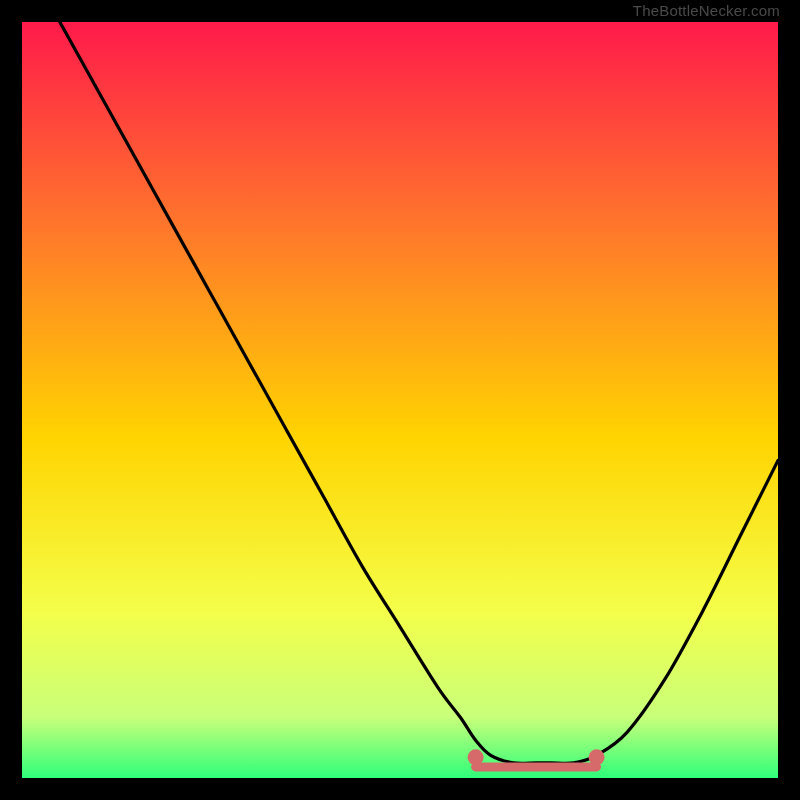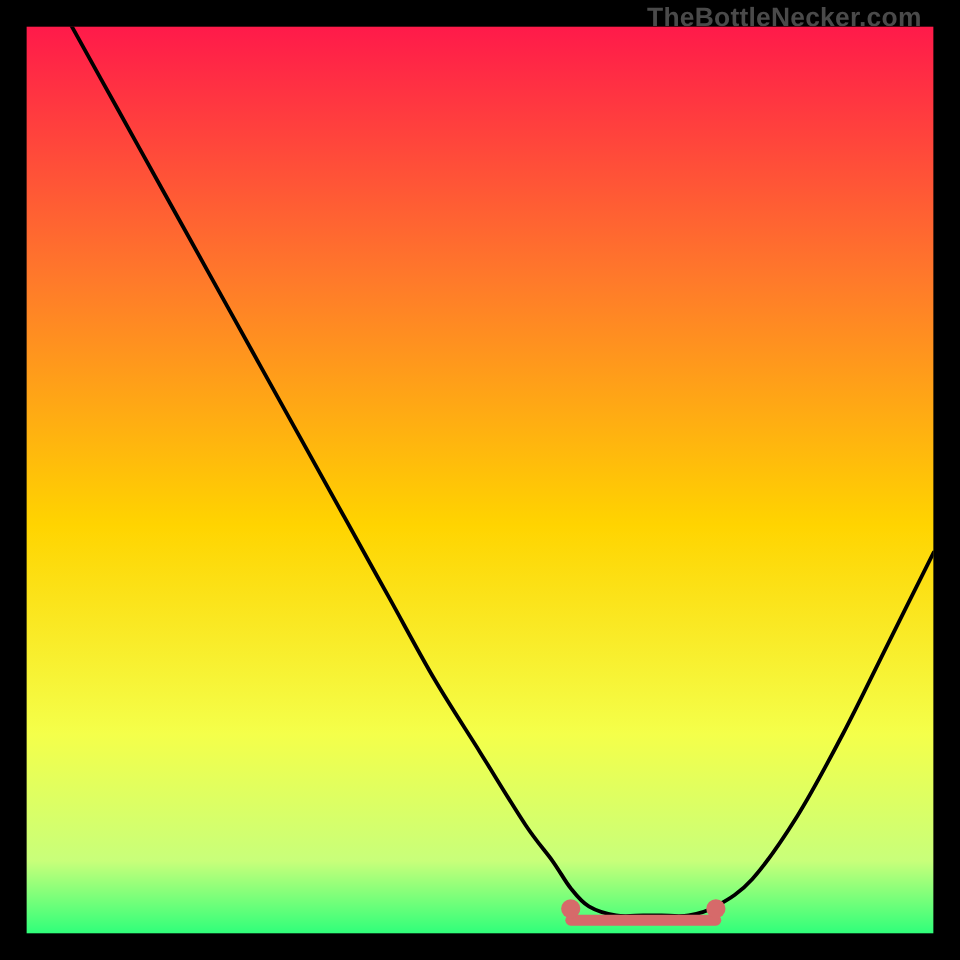--- a/index.html
+++ b/index.html
@@ -30,24 +30,24 @@
     position: absolute;
     left: 0;
     top: 0;
     width: 756px;
     height: 756px;
     pointer-events: none;
   }
   .attribution {
     position: absolute;
     top: 2px;
-    right: 32px;
+    right: 20px;
     color: #4a4a4a;
-    font-size: 22px;
-    font-weight: 700;
+    font-size: 15px;
+    font-weight: 400;
     letter-spacing: 0.2px;
   }
 </style>
 </head>
 <body>
 
 <div class="attribution">TheBottleNecker.com</div>
 
 <div class="frame">
 

